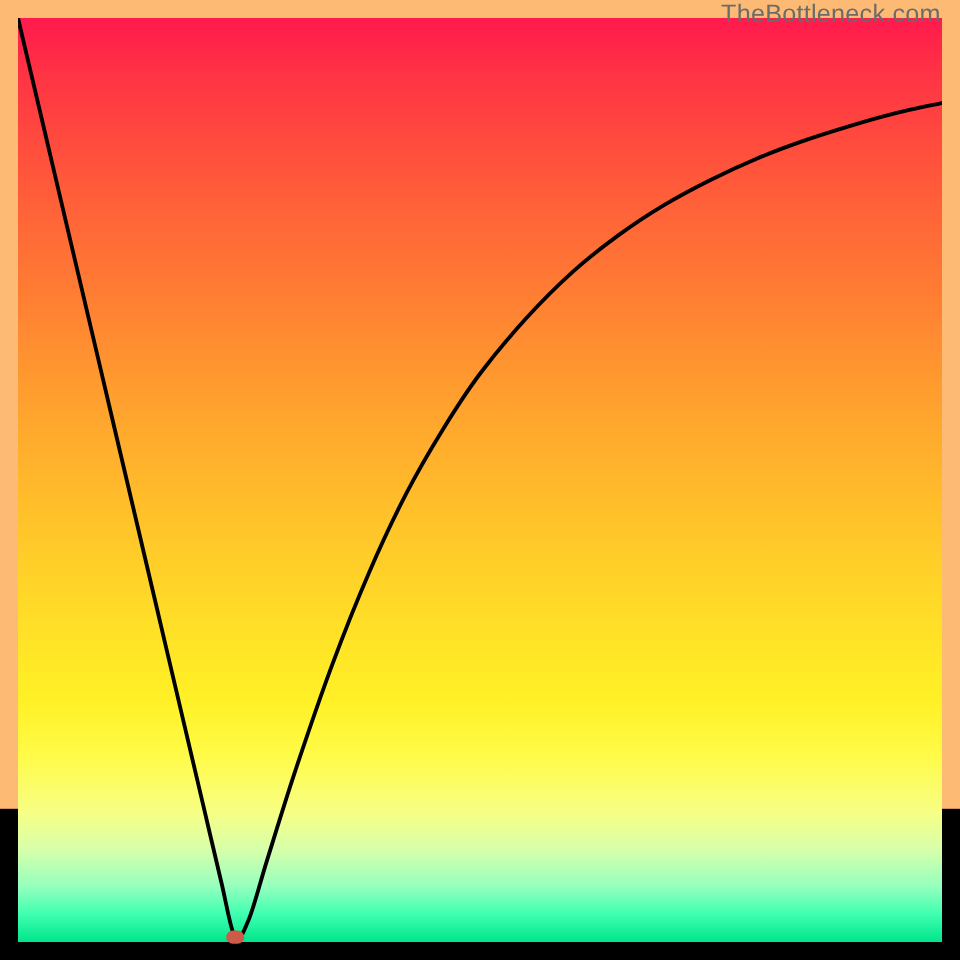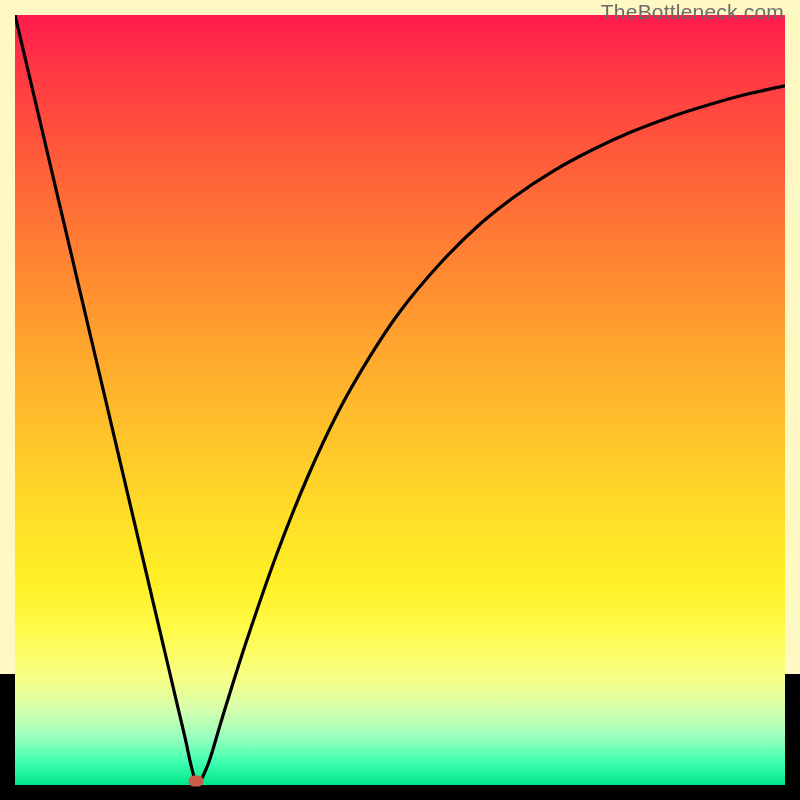--- a/index.html
+++ b/index.html
@@ -7,21 +7,21 @@
     padding: 0;
     width: 800px;
     height: 800px;
     background: #000;
     overflow: hidden;
   }
   .frame {
     position: relative;
     width: 800px;
     height: 674px;
-    background: #fef9c3;
+    background: #fdba74;
   }
   .plot-area {
     position: absolute;
     left: 15px;
     top: 15px;
     width: 770px;
     height: 770px;
     background: linear-gradient(to bottom,
       #ff1a4d 0%,
       #ff3344 6%,

